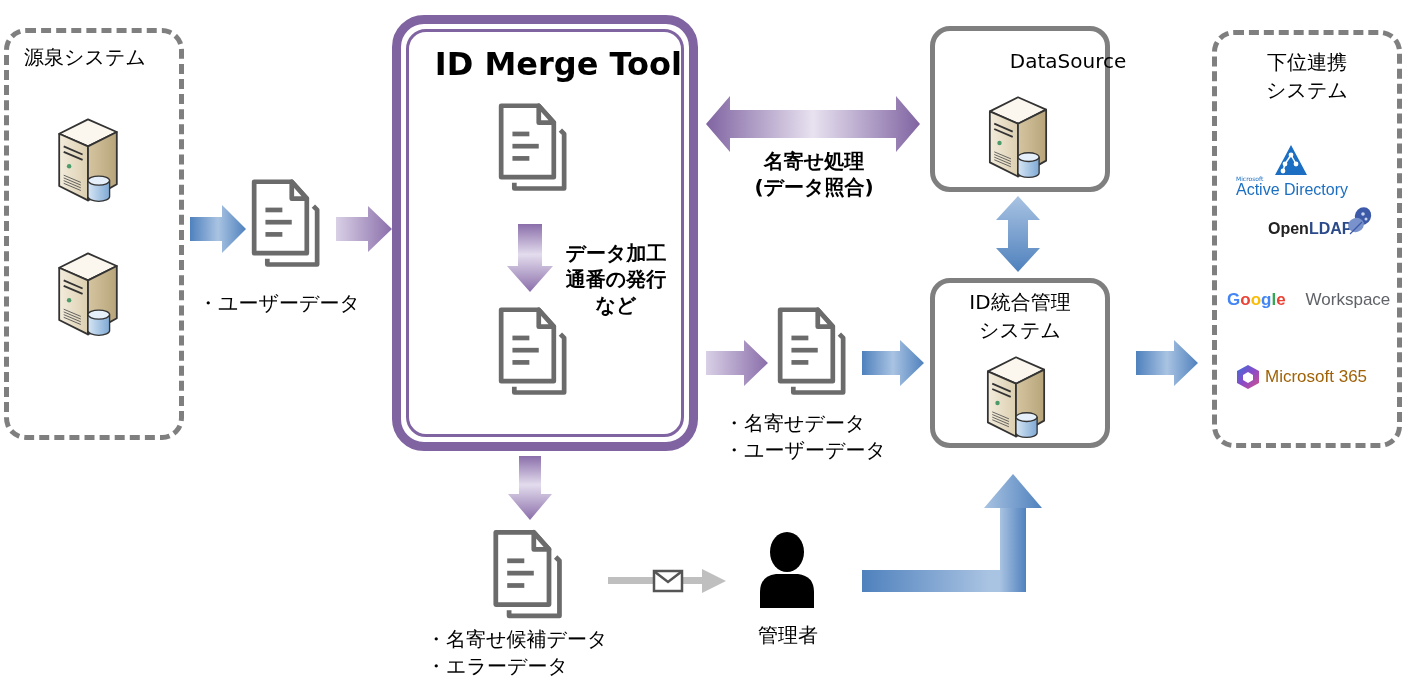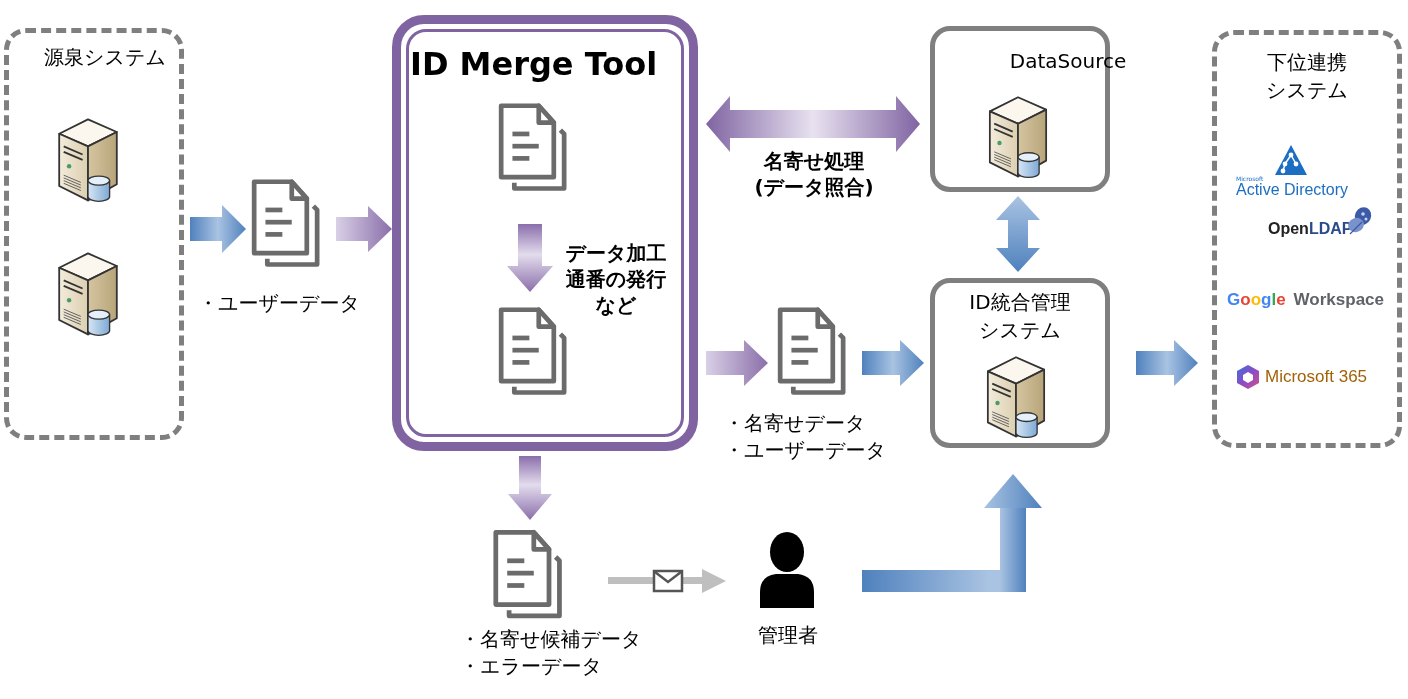--- a/index.html
+++ b/index.html
@@ -81,21 +81,21 @@
       <path d="M44,4 L44,22 L60,22 Z" fill="#fff" stroke="#6b6b6b" stroke-width="5" stroke-linejoin="round"></path>
       <line x1="16" y1="34" x2="34" y2="34" stroke="#6b6b6b" stroke-width="5"></line>
       <line x1="16" y1="47" x2="44" y2="47" stroke="#6b6b6b" stroke-width="5"></line>
       <line x1="16" y1="60" x2="34" y2="60" stroke="#6b6b6b" stroke-width="5"></line>
       <path d="M67,30 L71,34 L71,92 L18,92 L18,86" fill="none" stroke="#6b6b6b" stroke-width="5" stroke-linejoin="round"></path>
     </symbol>
   </defs>
 </svg>
 
 <div class="dash-box" style="left:4px;top:28px;width:180px;height:412px;"></div>
-<div class="label" style="left:24px;top:44px;margin-left:20px;">源泉システム</div>
+<div class="label" style="left:24px;top:44px;">源泉システム</div>
 <svg style="left:52px;top:114px;" width="72" height="90">
     <use href="#server"></use>
   </svg>
 <svg style="left:52px;top:248px;" width="72" height="90">
     <use href="#server"></use>
   </svg>
 
 <svg style="left:190px;top:205px;" width="56" height="48">
   <polygon points="0,12 32,12 32,0 56,24 32,48 32,36 0,36" fill="url(#gBlueR)"></polygon>
 </svg>
@@ -106,21 +106,21 @@
 <div class="bullet-list" style="left:198px;top:290px;">
   <div>ユーザーデータ</div>
 </div>
 
 <svg style="left:336px;top:206px;" width="56" height="46">
   <polygon points="0,11 32,11 32,0 56,23 32,46 32,35 0,35" fill="url(#gPurpleR)"></polygon>
 </svg>
 
 <div class="merge-outer" style="left:392px;top:15px;width:306px;height:436px;"></div>
 <div class="merge-inner" style="left:406px;top:29px;width:278px;height:408px;"></div>
-<div class="label bold" style="left:410px;top:44px;width:272px;text-align:left;font-size:32px;line-height:40px;">ID Merge Tool</div>
+<div class="label bold" style="left:410px;top:44px;width:272px;text-align:right;font-size:32px;line-height:40px;">ID Merge Tool</div>
 <svg style="left:497px;top:102px;" width="76" height="94">
     <use href="#doc"></use>
   </svg>
 <svg style="left:507px;top:224px;" width="46" height="68">
   <polygon points="11,0 35,0 35,42 46,42 23,68 0,42 11,42" fill="url(#gPurpleD)"></polygon>
 </svg>
 <div class="label bold center" style="left:556px;top:240px;width:120px;font-size:20px;line-height:26px;">
   <div>データ加工</div>
   <div>通番の発行</div>
   <div>など</div>
@@ -208,21 +208,21 @@
     <circle cx="17" cy="8" r="1.8" fill="#c9d4ee"></circle>
     <circle cx="20" cy="13" r="1.5" fill="#c9d4ee"></circle>
     <line x1="4" y1="28" x2="16" y2="16" stroke="#3d5aa8" stroke-width="1.2"></line>
   </svg>
 </div>
 
 <div class="logo" style="left:1227px;top:290px;font-size:17px;font-family:'Liberation Sans',sans-serif;">
   <span style="font-weight:bold;">
     <span style="color:#4285f4">G</span><span style="color:#ea4335">o</span><span style="color:#fbbc05">o</span><span style="color:#4285f4">g</span><span style="color:#34a853">l</span><span style="color:#ea4335">e</span>
   </span>
-  <span style="color:#5f6368;margin-left:8px;font-weight:bold;">Workspace</span>
+  <span style="color:#5f6368;margin-left:20px;">Workspace</span>
 </div>
 
 <div class="logo" style="left:1236px;top:364px;">
   <svg style="position:relative;" width="24" height="26">
     <defs>
       <linearGradient id="gM365" x1="0" y1="0" x2="1" y2="1">
         <stop offset="0" stop-color="#3b6fd9"></stop>
         <stop offset="0.5" stop-color="#8b4bc8"></stop>
         <stop offset="1" stop-color="#d24f8a"></stop>
       </linearGradient>
@@ -232,21 +232,21 @@
   </svg>
   <span style="font-size:17px;margin-left:5px;font-family:'Liberation Sans',sans-serif;color:#a16207;">Microsoft 365</span>
 </div>
 
 <svg style="left:508px;top:456px;" width="44" height="64">
   <polygon points="11,0 33,0 33,38 44,38 22,64 0,38 11,38" fill="url(#gPurpleD)"></polygon>
 </svg>
 <svg style="left:492px;top:526px;" width="76" height="100">
     <use href="#doc"></use>
   </svg>
-<div class="bullet-list" style="left:460px;top:626px;">
+<div class="bullet-list" style="left:426px;top:626px;">
   <div>名寄せ候補データ</div>
   <div>エラーデータ</div>
 </div>
 
 <svg style="left:608px;top:565px;" width="118" height="32">
   <rect x="0" y="12" width="96" height="7" fill="#bfbfbf"></rect>
   <polygon points="94,4 118,16 94,28" fill="#bfbfbf"></polygon>
 </svg>
 <svg style="left:652px;top:569px;" width="32" height="24">
   <rect x="2" y="2" width="28" height="20" fill="#fff" stroke="#555" stroke-width="2.5"></rect>

